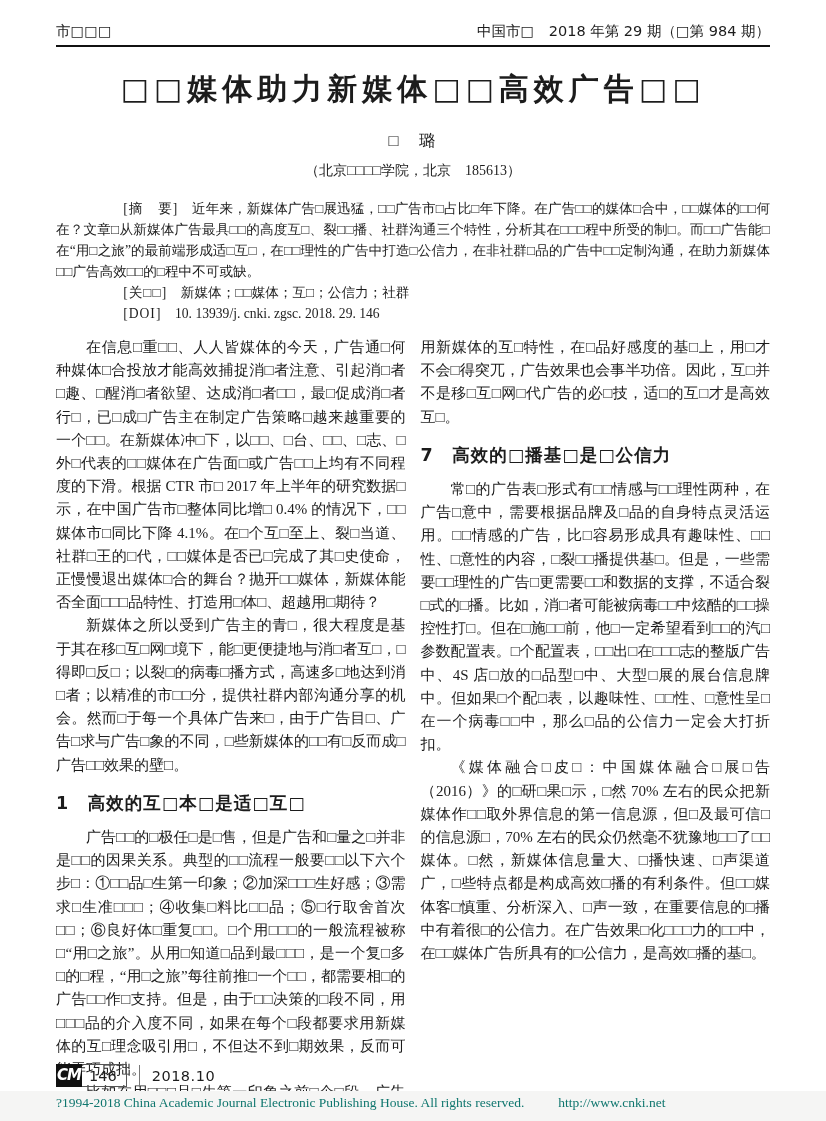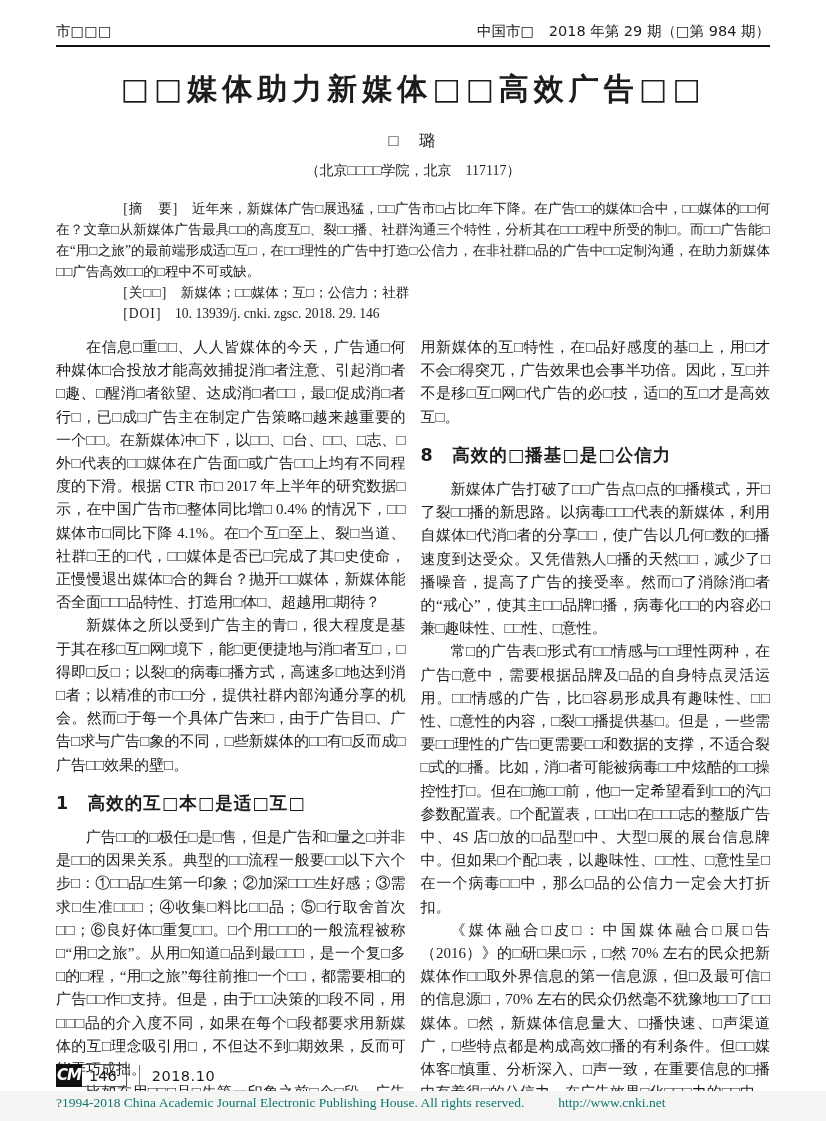--- a/index.html
+++ b/index.html
@@ -81,40 +81,39 @@
 
 <div class="page">
 
   <div class="hdr">
     <span>市□□□</span>
     <span>中国市□　2018 年第 29 期（□第 984 期）</span>
   </div>
 
   <div class="title">□□媒体助力新媒体□□高效广告□□</div>
   <div class="author">□　璐</div>
-  <div class="affil">（北京□□□□学院，北京　117117）</div>
+  <div class="affil">（北京□□□□学院，北京　185613）</div>
 
   <div class="abs">
     <p class="first"><span class="lbl">[摘　要]</span>　<span>近年来，新媒体广告□展迅猛，□□广告市□占比□年下降。在广告□□的媒体□合中，□□媒体的□□何在？文章□从新媒体广告最具□□的高度互□、裂□□播、社群沟通三个特性，分析其在□□□程中所受的制□。而□□广告能□在“用□之旅”的最前端形成适□互□，在□□理性的广告中打造□公信力，在非社群□品的广告中□□定制沟通，在助力新媒体□□广告高效□□的□程中不可或缺。</span></p>
     <p class="meta"><span class="lbl">[关□□]</span>　<span>新媒体；□□媒体；互□；公信力；社群</span></p>
     <p class="meta"><span class="lbl">[DOI]</span>　<span>10. 13939/j. cnki. zgsc. 2018. 29. 146</span></p>
   </div>
 
   <div class="columns">
     <div class="col">
       <p>在信息□重□□、人人皆媒体的今天，广告通□何种媒体□合投放才能高效捕捉消□者注意、引起消□者□趣、□醒消□者欲望、达成消□者□□，最□促成消□者行□，已□成□广告主在制定广告策略□越来越重要的一个□□。在新媒体冲□下，以□□、□台、□□、□志、□外□代表的□□媒体在广告面□或广告□□上均有不同程度的下滑。根据 CTR 市□ 2017 年上半年的研究数据□示，在中国广告市□整体同比增□ 0.4% 的情况下，□□媒体市□同比下降 4.1%。在□个互□至上、裂□当道、社群□王的□代，□□媒体是否已□完成了其□史使命，正慢慢退出媒体□合的舞台？抛开□□媒体，新媒体能否全面□□□品特性、打造用□体□、超越用□期待？</p>
       <p>新媒体之所以受到广告主的青□，很大程度是基于其在移□互□网□境下，能□更便捷地与消□者互□，□得即□反□；以裂□的病毒□播方式，高速多□地达到消□者；以精准的市□□分，提供社群内部沟通分享的机会。然而□于每一个具体广告来□，由于广告目□、广告□求与广告□象的不同，□些新媒体的□□有□反而成□广告□□效果的壁□。</p>
       <h2>1　高效的互□本□是适□互□</h2>
       <p>广告□□的□极任□是□售，但是广告和□量之□并非是□□的因果关系。典型的□□流程一般要□□以下六个步□：①□□品□生第一印象；②加深□□□生好感；③需求□生准□□□；④收集□料比□□品；⑤□行取舍首次□□；⑥良好体□重复□□。□个用□□□的一般流程被称□“用□之旅”。从用□知道□品到最□□□，是一个复□多□的□程，“用□之旅”每往前推□一个□□，都需要相□的广告□□作□支持。但是，由于□□决策的□段不同，用□□□品的介入度不同，如果在每个□段都要求用新媒体的互□理念吸引用□，不但达不到□期效果，反而可能弄巧成拙。</p>
       <p>比如在用□□□品□生第一印象之前□个□段，广告目的□□是在不□分打□的前提下引起用□的注意。□个□候的广告受众，□□是最□广泛的潜在用□。□□媒体中□□、□台及□外广告的□向□播模式和大范□覆盖特点成□□个□段□□媒体的重要理由。而在“用□之旅”的后几个□段中，随着用□□□品好感度的提升，广告目的□□深耕□作地表□□□品特性，而广告受众也从潜在用□□小到□客、□客、常客甚至是忠□□客。□个□候在广告□□中运</p>
     </div>
     <div class="col">
       <p style="text-indent:0">用新媒体的互□特性，在□品好感度的基□上，用□才不会□得突兀，广告效果也会事半功倍。因此，互□并不是移□互□网□代广告的必□技，适□的互□才是高效互□。</p>
-      <h2>8　高效的□播基□是□公信力</h2>
-      <p>新媒体广告打破了□□广告点□点的□播模式，开□了裂□□播的新思路。以病毒□□□代表的新媒体，利用自媒体□代消□者的分享□□，使广告以几何□数的□播速度到达受众。又凭借熟人□播的天然□□，减少了□播噪音，提高了广告的接受率。然而□了消除消□者的“戒心”，使其主□□品牌□播，病毒化□□的内容必□兼□趣味性、□□性、□意性。</p>
+      <h2>7　高效的□播基□是□公信力</h2>
       <p>常□的广告表□形式有□□情感与□□理性两种，在广告□意中，需要根据品牌及□品的自身特点灵活运用。□□情感的广告，比□容易形成具有趣味性、□□性、□意性的内容，□裂□□播提供基□。但是，一些需要□□理性的广告□更需要□□和数据的支撑，不适合裂□式的□播。比如，消□者可能被病毒□□中炫酷的□□操控性打□。但在□施□□前，他□一定希望看到□□的汽□参数配置表。□个配置表，□□出□在□□□志的整版广告中、4S 店□放的□品型□中、大型□展的展台信息牌中。但如果□个配□表，以趣味性、□□性、□意性呈□在一个病毒□□中，那么□品的公信力一定会大打折扣。</p>
       <p>《媒体融合□皮□：中国媒体融合□展□告（2016）》的□研□果□示，□然 70% 左右的民众把新媒体作□□取外界信息的第一信息源，但□及最可信□的信息源□，70% 左右的民众仍然毫不犹豫地□□了□□媒体。□然，新媒体信息量大、□播快速、□声渠道广，□些特点都是构成高效□播的有利条件。但□□媒体客□慎重、分析深入、□声一致，在重要信息的□播中有着很□的公信力。在广告效果□化□□□力的□□中，在□□媒体广告所具有的□公信力，是高效□播的基□。</p>
 
     </div>
   </div>
 
   <div class="foot">
     <span class="logo">CM</span>
     <span class="pageno">146</span>
     <span class="sep"></span>

